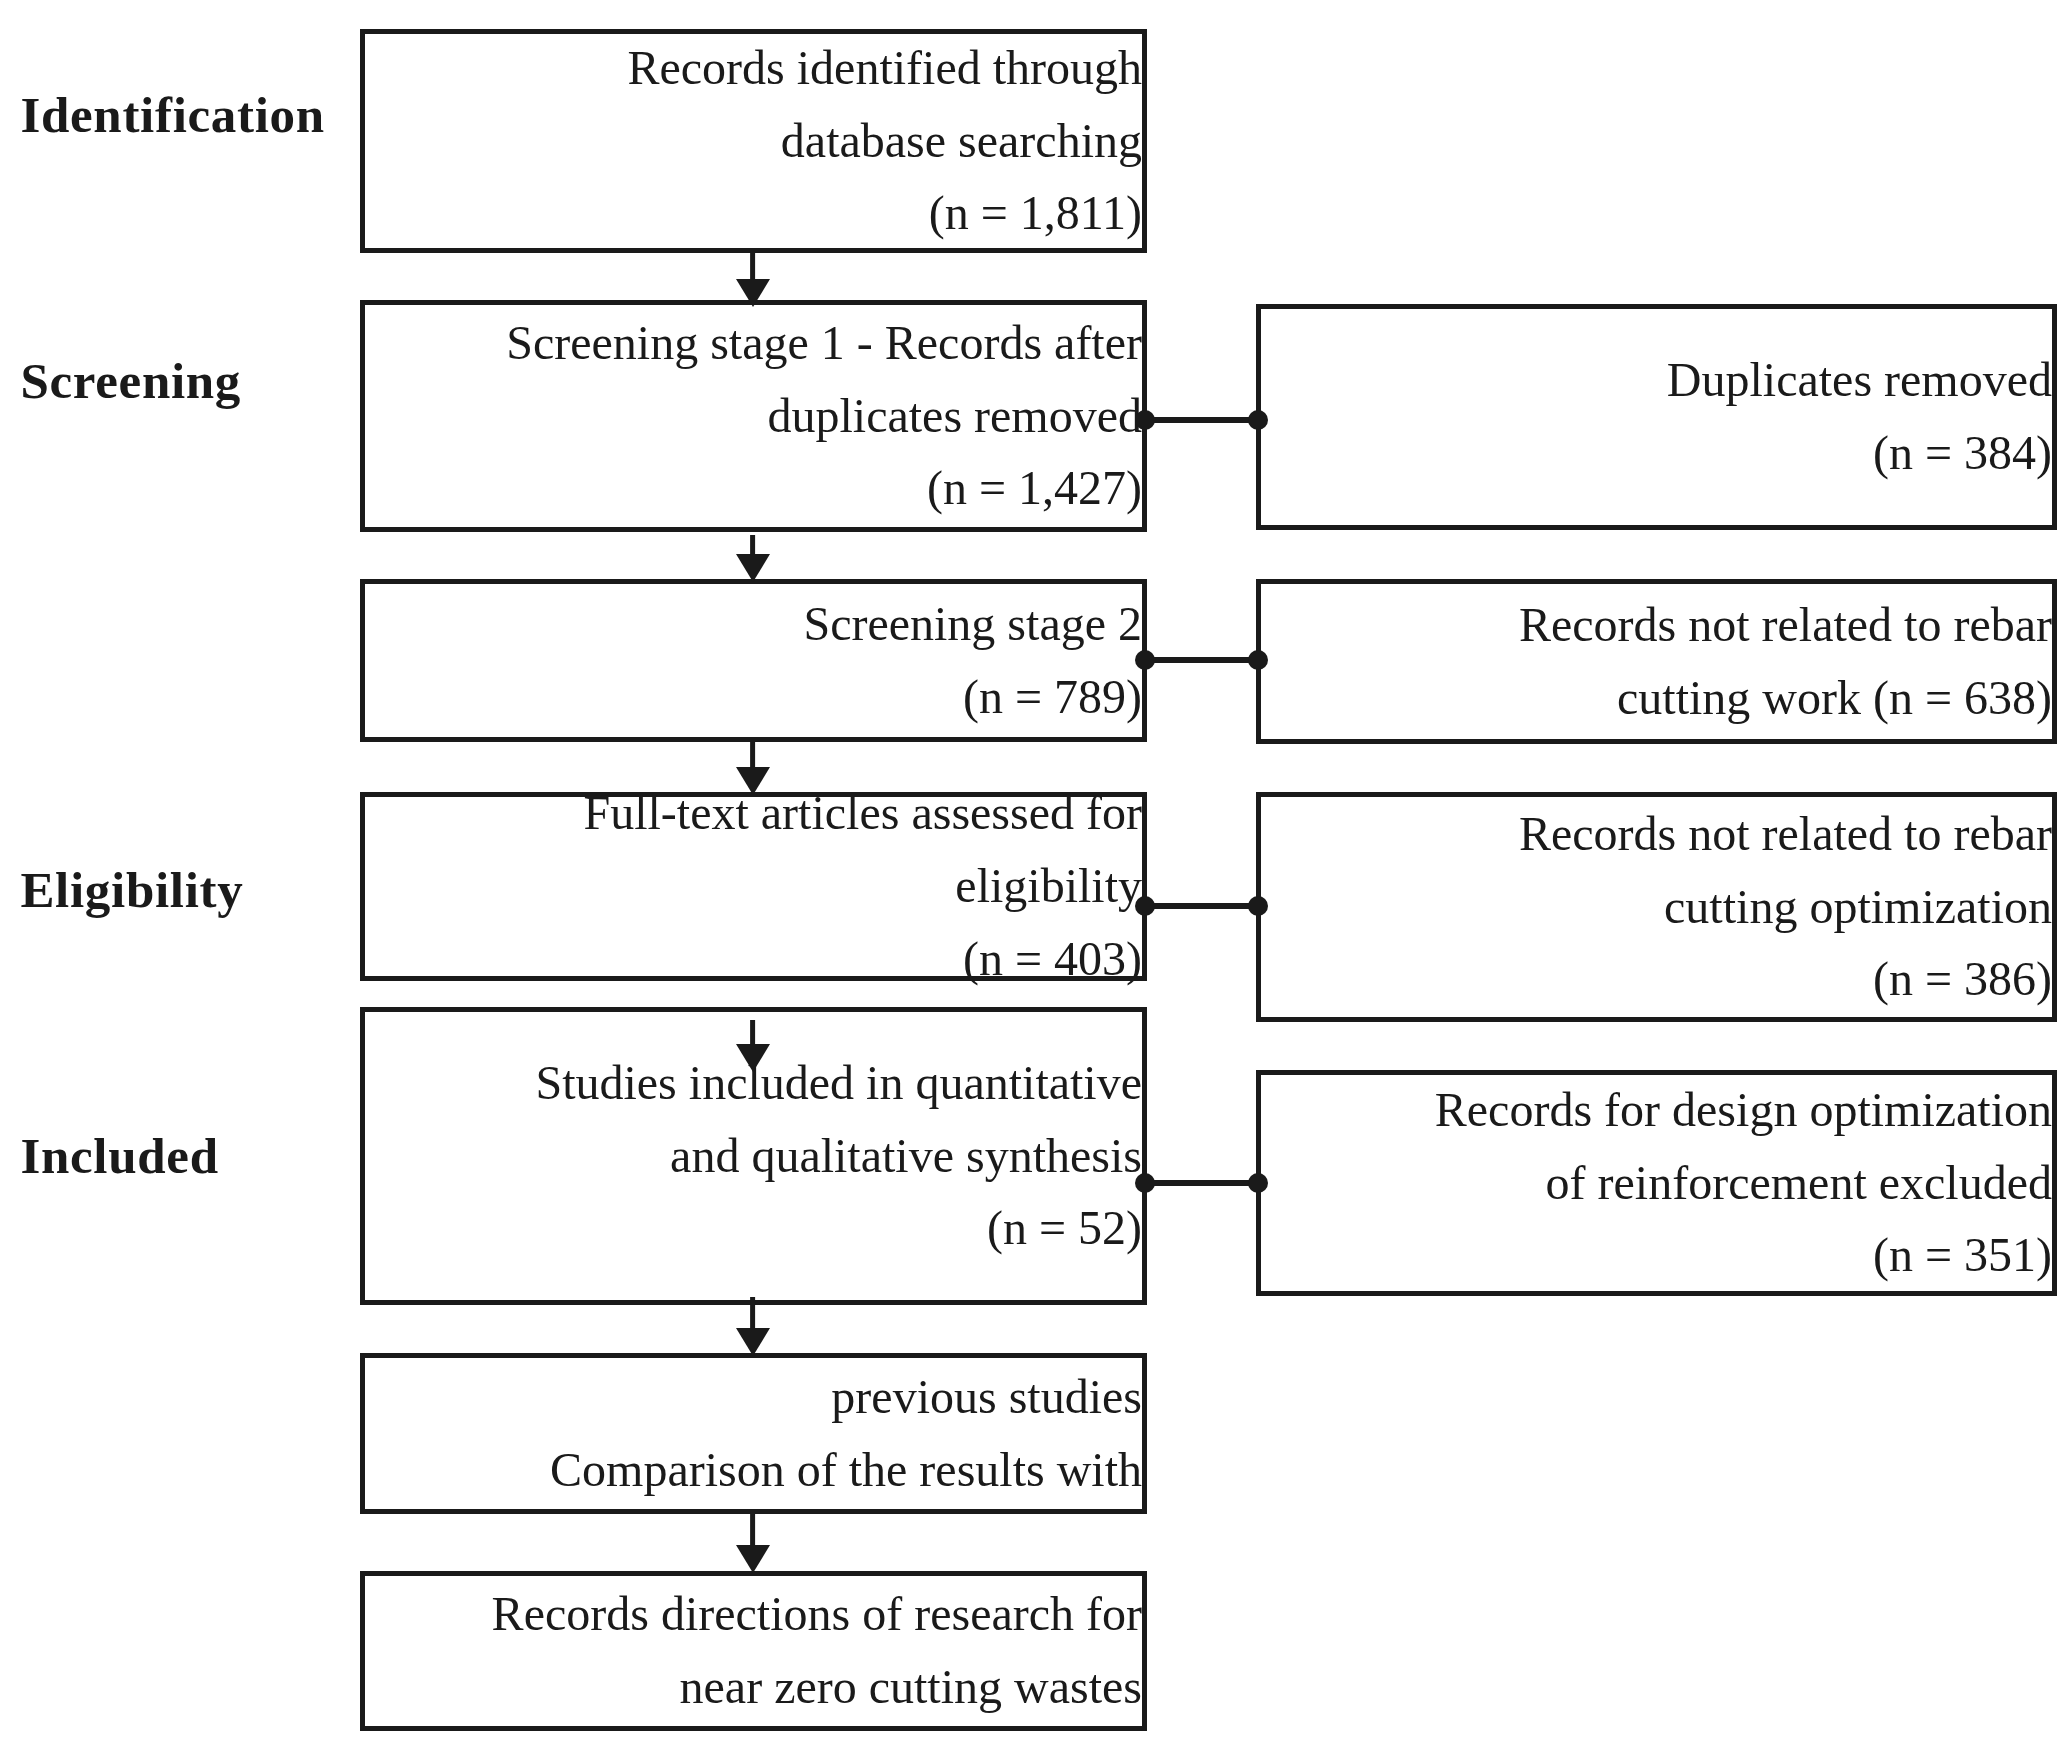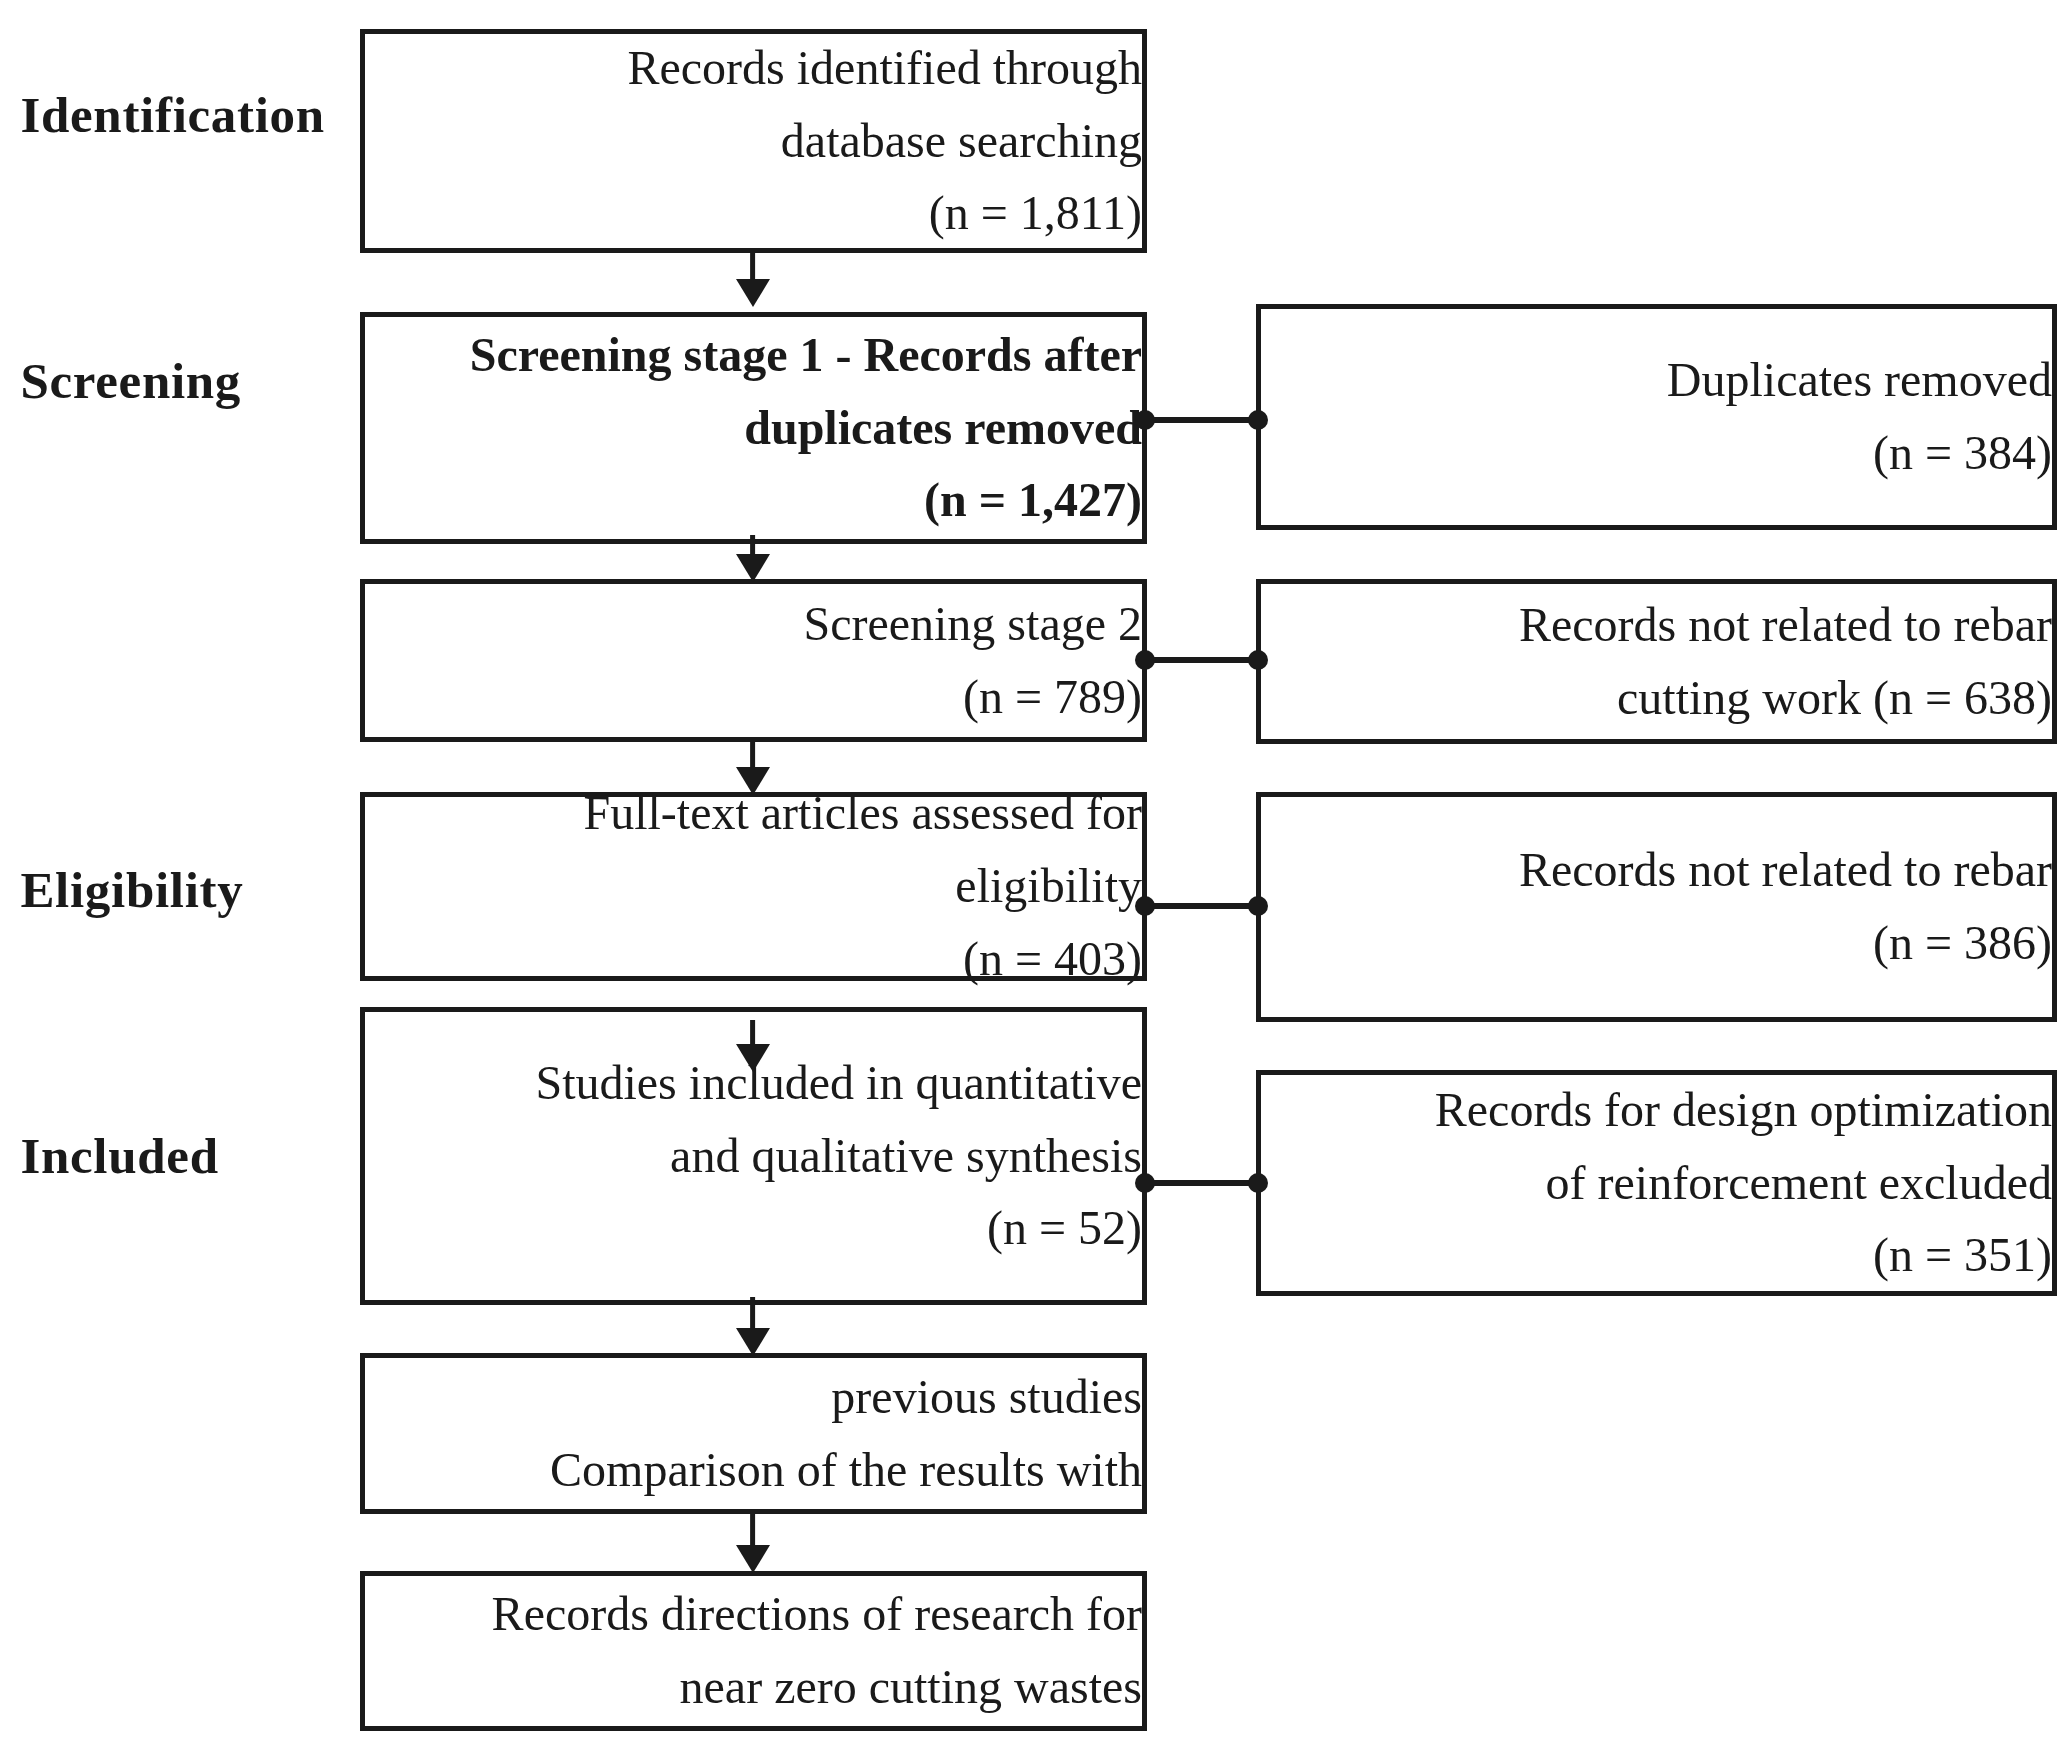--- a/index.html
+++ b/index.html
@@ -94,21 +94,21 @@
   .dot-left  { left: 0; }
   .dot-right { right: 0; }
 
   
   #label-identification { top: 42px; }
   #label-screening      { top: 308px; }
   #label-eligibility    { top: 817px; }
   #label-included       { top: 1083px; }
 
   #main-0 { top: 29px;   height: 224px; }
-  #main-1 { top: 312px;  height: 232px; font-weight: bold; }
+  #main-1 { top: 300px;  height: 232px; }
   #main-2 { top: 579px;  height: 163px; }
   #main-3 { top: 792px; height: 189px; }
   #main-4 { top: 1007px; height: 298px; }
   #main-5 { top: 1353px; height: 161px; }
   #main-6 { top: 1571px; height: 160px; }
 
   #side-0 { top: 304px;  height: 226px; }
   #side-1 { top: 579px;  height: 165px; }
   #side-2 { top: 792px; height: 230px; }
   #side-3 { top: 1070px; height: 226px; }
@@ -179,20 +179,21 @@
     <div class="line">(n = 384)</div>
   </div>
 
   <div class="box side-box" id="side-1">
     <div class="line">Records not related to rebar</div>
     <div class="line">cutting work (n = 638)</div>
   </div>
 
   <div class="box side-box" id="side-2">
     <div class="line">Records not related to rebar</div>
+    <div class="line">cutting optimization</div>
     <div class="line">(n = 386)</div>
   </div>
 
   <div class="box side-box" id="side-3">
     <div class="line">Records for design optimization</div>
     <div class="line">of reinforcement excluded</div>
     <div class="line">(n =  351)</div>
   </div>
 
   <div class="arrow" id="arrow-0">

